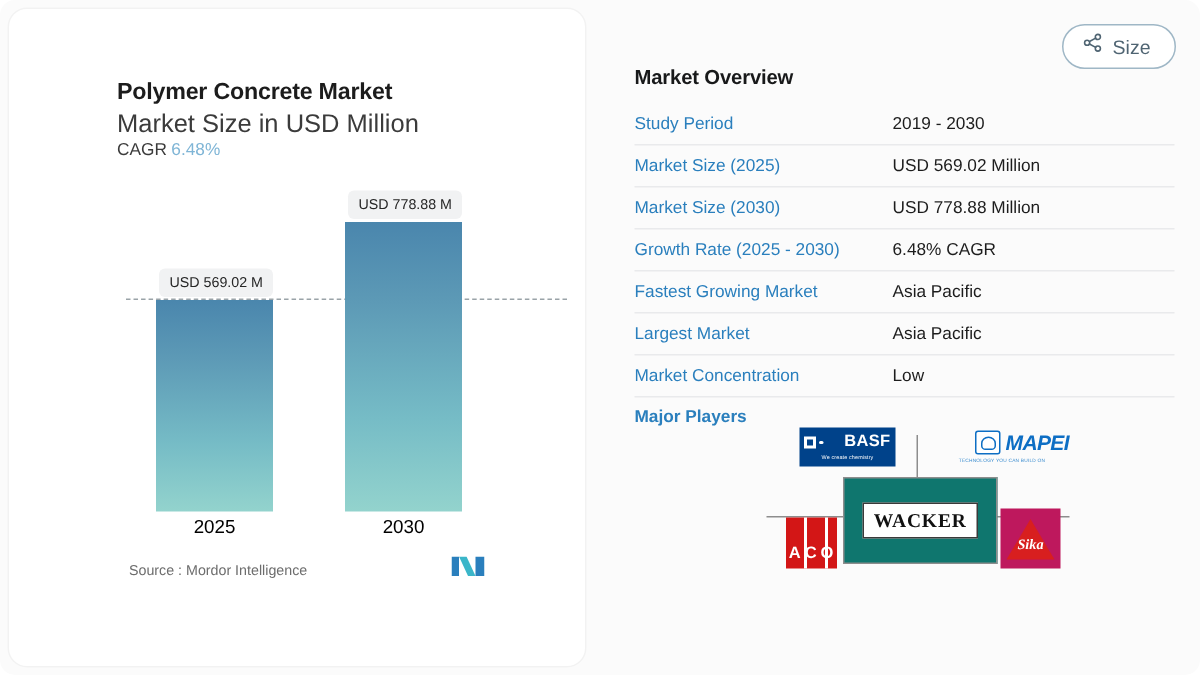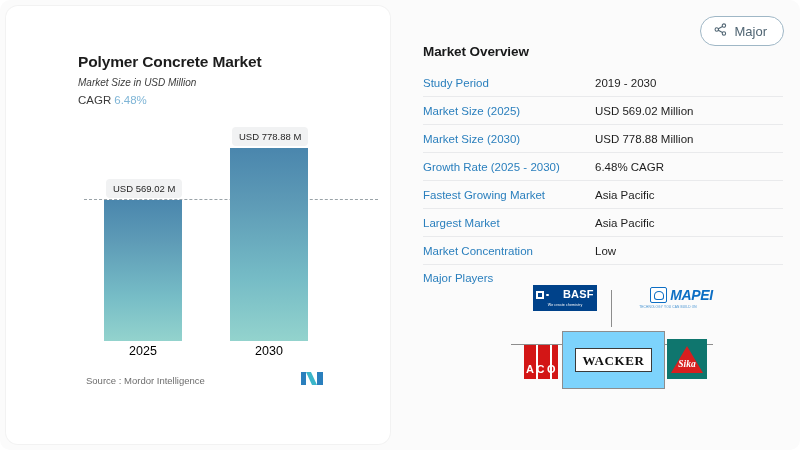--- a/index.html
+++ b/index.html
@@ -46,26 +46,25 @@
   }
   #chart-title {
     font-size: 15.5px;
     font-weight: bold;
     color: #1c1c1c;
     letter-spacing: -0.15px;
     line-height: 20px;
     white-space: nowrap;
   }
   #chart-subtitle {
-    font-size: 10px;
+    font-size: 17px;
     color: #3b3b3b;
     line-height: 17px;
     margin-top: 2px;
     white-space: nowrap;
-    font-style: italic;
   }
   #cagr-line {
     font-size: 11.5px;
     color: #3b3b3b;
     line-height: 17px;
     margin-top: 1px;
     white-space: nowrap;
   }
   #cagr-value {
     color: #7fb5d6;
@@ -198,20 +197,21 @@
     flex: 1;
     font-size: 11.5px;
     color: #1d1d1d;
     white-space: nowrap;
   }
   #major-players-row {
     height: 26px;
     display: flex;
     align-items: center;
     border-bottom: none;
+    font-weight: bold;
   }
   #major-players-label {
     font-size: 11.5px;
     color: #2a7fbd;
     white-space: nowrap;
   }
 
   
   #logo-cluster {
     position: absolute;
@@ -235,24 +235,24 @@
   #rail-v {
     left: 111px;
     top: 8px;
     width: 1px;
     height: 37px;
   }
   
   #wacker-box {
     position: absolute;
     left: 62px;
-    top: 49px;
+    top: 36px;
     width: 101px;
     height: 56px;
-    background: #7dd3fc;
+    background: #0f766e;
     border: 1px solid #8d8d8d;
     display: flex;
     align-items: center;
     justify-content: center;
   }
 
   .logo-slot {
     position: absolute;
     display: flex;
     align-items: center;
@@ -321,21 +321,21 @@
   #aco-logo::before { left: 12.5px; }
   #aco-logo::after  { left: 26.5px; }
   #aco-word {
     font-size: 11px; font-weight: bold; color: #ffffff;
     letter-spacing: 2.6px; line-height: 11px;
     margin-bottom: 4px; padding-left: 2px; position: relative; z-index: 2;
   }
 
   
   #sika-logo {
-    width: 40px; height: 40px; background: #0f766e;
+    width: 40px; height: 40px; background: #be185d;
     display: flex; align-items: center; justify-content: center;
     position: relative;
   }
   #sika-tri {
     width: 0; height: 0;
     border-left: 16px solid transparent;
     border-right: 16px solid transparent;
     border-bottom: 27px solid #d81f1f;
     position: relative;
   }
@@ -414,21 +414,21 @@
   <div id="share-button">
     <span>
       <svg width="13" height="13" viewBox="0 0 16 16" fill="none" stroke="#4f6472" stroke-width="1.3" stroke-linecap="round">
         <circle cx="12.2" cy="3.2" r="2.1"></circle>
         <circle cx="3.4" cy="8" r="2.1"></circle>
         <circle cx="12.2" cy="12.8" r="2.1"></circle>
         <line x1="5.3" y1="7" x2="10.4" y2="4.2"></line>
         <line x1="5.3" y1="9" x2="10.4" y2="11.8"></line>
       </svg>
     </span>
-    <span id="share-label">Major</span>
+    <span id="share-label">Size</span>
   </div>
 
   <div id="overview-panel">
     <div id="overview-title">Market Overview</div>
 
     <div class="ov-row">
       <div class="ov-key">Study Period</div>
       <div class="ov-val">2019 - 2030</div>
     </div>
     <div class="ov-row">

